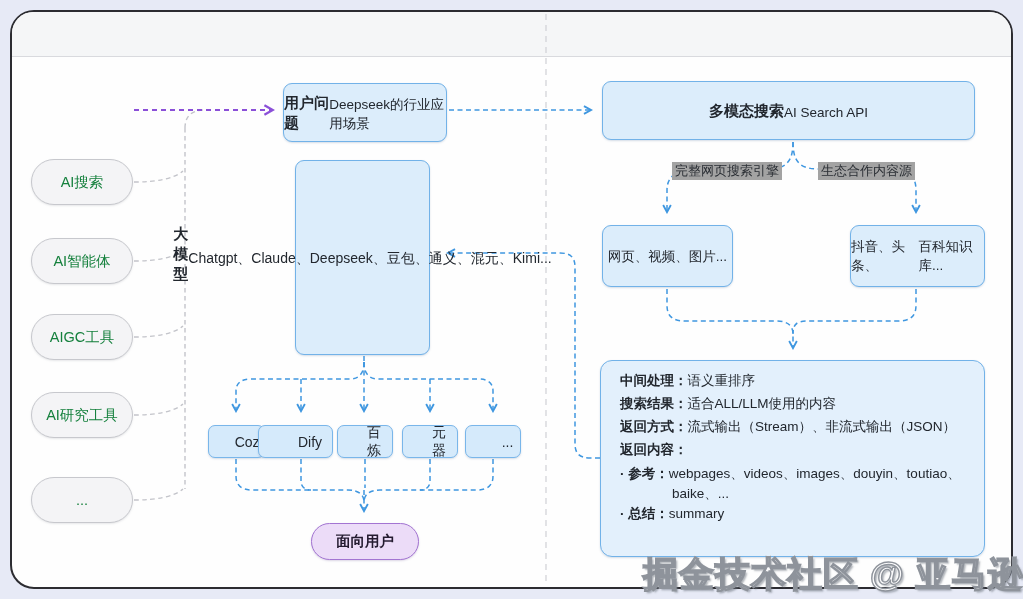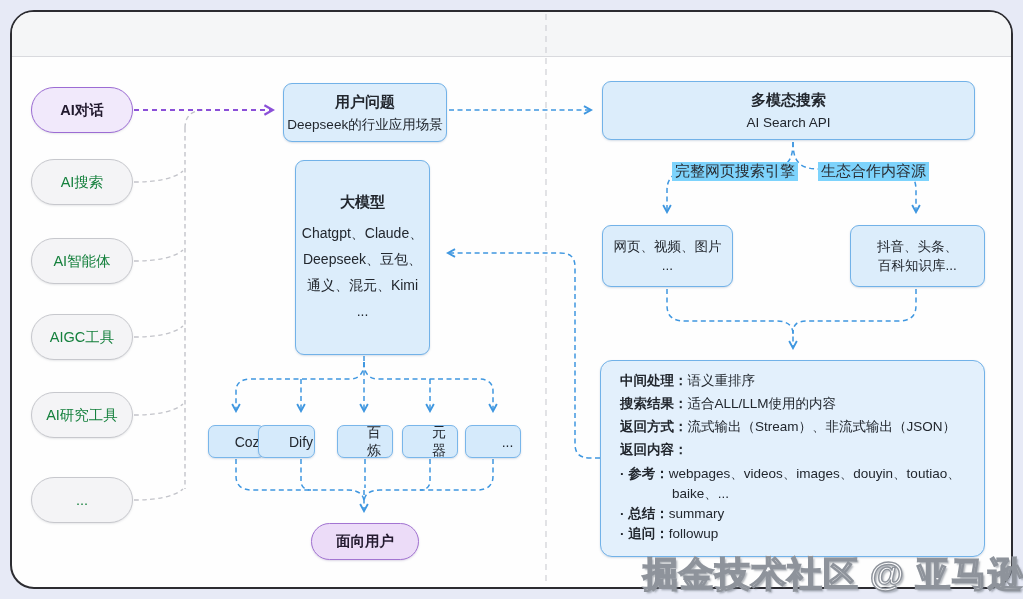--- a/index.html
+++ b/index.html
@@ -6,36 +6,36 @@
   .stage{position:relative;width:1023px;height:599px;background:#e7eaf6;overflow:hidden;}
   .frame{position:absolute;left:10px;top:10px;width:1003px;height:579px;box-sizing:border-box;
          border:2.5px solid #2c2c31;border-radius:24px;background:#fefefe;}
   .band{position:absolute;left:12px;top:12px;width:999px;height:44px;background:#f5f6f7;
         border-bottom:1px solid #d9dade;border-radius:21px 21px 0 0;z-index:2;}
   .band-title{position:absolute;top:11px;font-size:17px;font-weight:bold;color:#17191c;text-align:center;}
   .bt-left{left:0;width:536px;}
   .bt-right{left:536px;width:463px;}
   svg.wires{position:absolute;left:0;top:0;z-index:5;pointer-events:none;}
   .box{position:absolute;box-sizing:border-box;background:#dcedfb;border:1.4px solid #72b2e8;
-       border-radius:9px;z-index:10;display:flex;flex-direction:column;align-items:center;justify-content:center;
-       color:#22272e;box-shadow:0 1px 2px rgba(90,125,165,.25);text-align:right;}
+       border-radius:9px;z-index:10;display:flex;flex-direction:row;align-items:center;justify-content:center;
+       color:#22272e;box-shadow:0 1px 2px rgba(90,125,165,.25);text-align:left;}
   .box .t{font-weight:bold;font-size:15px;line-height:20px;}
   .box .s{font-size:13.5px;line-height:19px;margin-top:3px;}
   .pill{position:absolute;left:31px;width:102px;height:46px;box-sizing:border-box;border-radius:23px;
         background:#f4f4f6;border:1.4px solid #c7c8cd;display:flex;align-items:center;justify-content:center;
         font-size:14.5px;color:#15803d;z-index:10;box-shadow:0 1px 2px rgba(120,125,140,.18);}
   .pill.purple{background:#f1e9fb;border-color:#9c6cd4;font-weight:bold;color:#221a2e;}
   .llm-line{font-size:14px;line-height:26px;white-space:nowrap;}
   .plat{position:absolute;top:425px;height:33px;box-sizing:border-box;background:#d5eafb;border:1.4px solid #79b6ea;
         border-radius:7px;display:flex;align-items:center;justify-content:center;font-size:14px;color:#22272e;z-index:10;
         box-shadow:0 1px 2px rgba(90,125,165,.25);padding-left:29px;}
   .user-pill{position:absolute;left:311px;top:523px;width:108px;height:37px;box-sizing:border-box;border-radius:19px;
         background:#ecdcf8;border:1.5px solid #a374d2;display:flex;align-items:center;justify-content:center;
         font-size:14.5px;font-weight:bold;color:#241b30;z-index:10;box-shadow:0 1px 2px rgba(120,100,160,.25);}
-  .edge-label{position:absolute;z-index:12;background:#7dd3fc;padding:0 3px;font-size:15px;color:#2a2e34;white-space:nowrap;}
+  .edge-label{position:absolute;z-index:12;background:#a3a3a3;padding:0 3px;font-size:13px;color:#2a2e34;white-space:nowrap;}
   .result{position:absolute;left:600px;top:360px;width:385px;height:197px;box-sizing:border-box;background:#e3f0fc;
         border:1.4px solid #72b2e8;border-radius:12px;z-index:10;box-shadow:0 1px 2px rgba(90,125,165,.25);}
   .result-content{position:absolute;left:19px;top:11px;width:352px;font-size:13.5px;color:#22272e;}
   .rrow{line-height:17px;margin-bottom:6px;}
   .rrow b{font-weight:bold;text-align:right;}
   .rbullet{line-height:20px;padding-left:52px;text-indent:-52px;}
   .rbullet::before{content:"·  ";font-weight:bold;}
   .rbullet b{font-weight:bold;}
   .watermark{position:absolute;left:643px;top:551px;z-index:50;font-size:35px;font-weight:bold;white-space:nowrap;
         color:#fbfbfc;-webkit-text-stroke:1.4px #8e939b;letter-spacing:1px;
@@ -95,23 +95,20 @@
 
       <path d="M236,459 L236,476 C236,485 241,490 252,490 L348,490 C359,490 364,495 364,502"></path>
       <path d="M493,459 L493,476 C493,485 488,490 477,490 L380,490 C369,490 364,495 364,502"></path>
       <path d="M301,459 L301,481 C301,487 305,490 311,490"></path>
       <path d="M430,459 L430,481 C430,487 426,490 420,490"></path>
       <path d="M365,459 L365,488"></path>
       <path d="M364,490 L364,510" marker-end="url(#ab)"></path>
     </g>
   </svg>
 
-  <div class="pill purple" style="top:87px">
-      <span>AI对话</span>
-    </div>
   <div class="pill" style="top:159px">
       <span>AI搜索</span>
     </div>
   <div class="pill" style="top:238px">
       <span>AI智能体</span>
     </div>
   <div class="pill" style="top:314px">
       <span>AIGC工具</span>
     </div>
   <div class="pill" style="top:392px">
@@ -130,21 +127,21 @@
     <div class="t" style="margin-bottom:8px">大模型</div>
     <div class="llm-line">Chatgpt、Claude、</div>
     <div class="llm-line">Deepseek、豆包、</div>
     <div class="llm-line">通义、混元、Kimi</div>
     <div class="llm-line">...</div>
   </div>
 
   <div class="plat" style="left:208px;width:57px">
       <span>Coze</span>
     </div>
-  <div class="plat" style="left:258px;width:57px">
+  <div class="plat" style="left:258px;width:75px">
       <span>Dify</span>
     </div>
   <div class="plat" style="left:337px;width:56px">
       <span>百炼</span>
     </div>
   <div class="plat" style="left:402px;width:56px">
       <span>元器</span>
     </div>
   <div class="plat" style="left:465px;width:56px">
       <span>...</span>
@@ -172,18 +169,17 @@
   </div>
 
   <div class="result">
     <div class="result-content">
       <div class="rrow"><b>中间处理：</b><span>语义重排序</span></div>
       <div class="rrow"><b>搜索结果：</b><span>适合ALL/LLM使用的内容</span></div>
       <div class="rrow"><b>返回方式：</b><span>流式输出（Stream）、非流式输出（JSON）</span></div>
       <div class="rrow"><b>返回内容：</b><span></span></div>
       <div class="rbullet"><b>参考：</b><span>webpages、videos、images、douyin、toutiao、baike、...</span></div>
       <div class="rbullet"><b>总结：</b><span>summary</span></div>
-      <div class="rbullet"><b>追问：</b><span>followup</span></div>
     </div>
   </div>
 
   <div class="watermark">掘金技术社区 @ 亚马逊云开发者</div>
 </div>
 
 </body></html>

